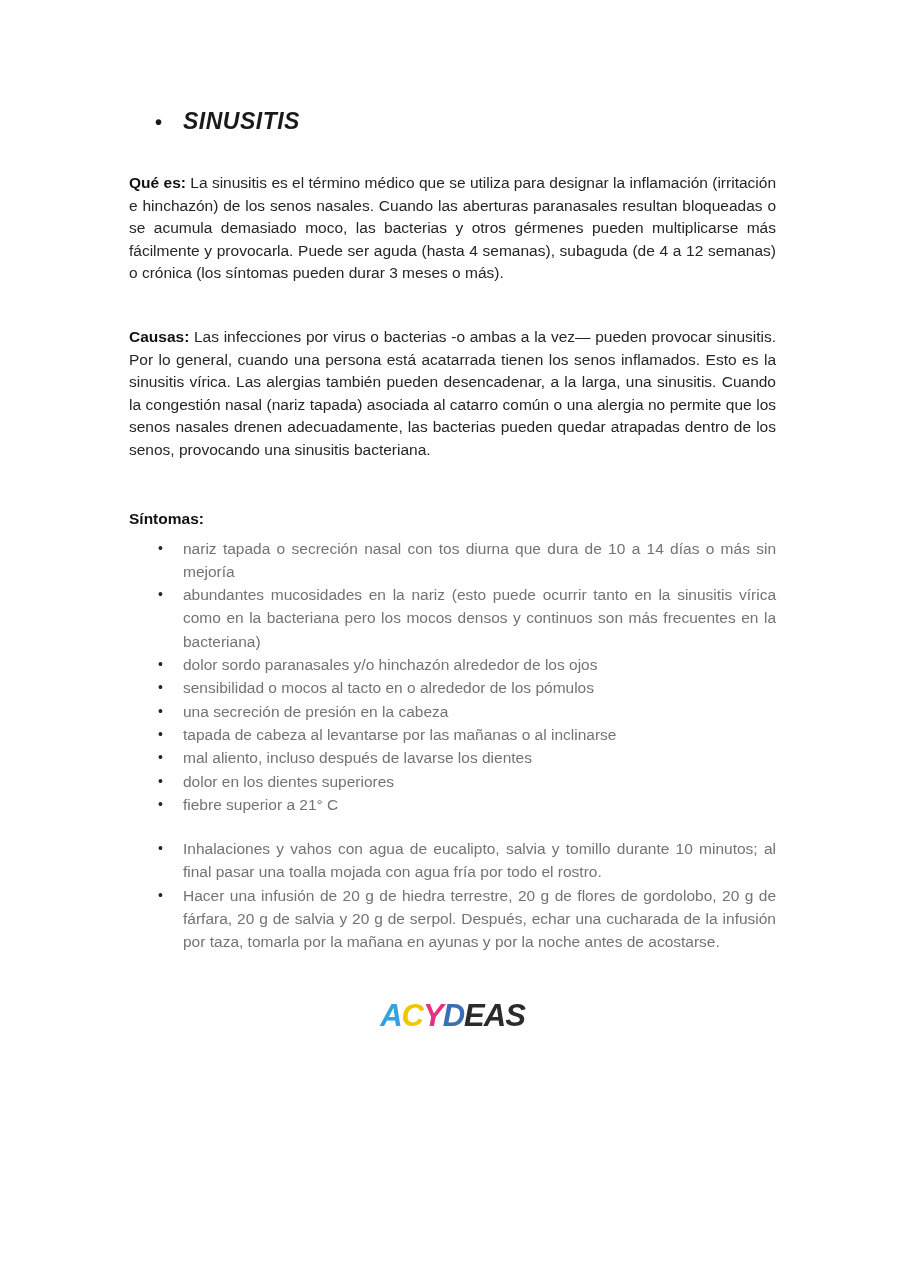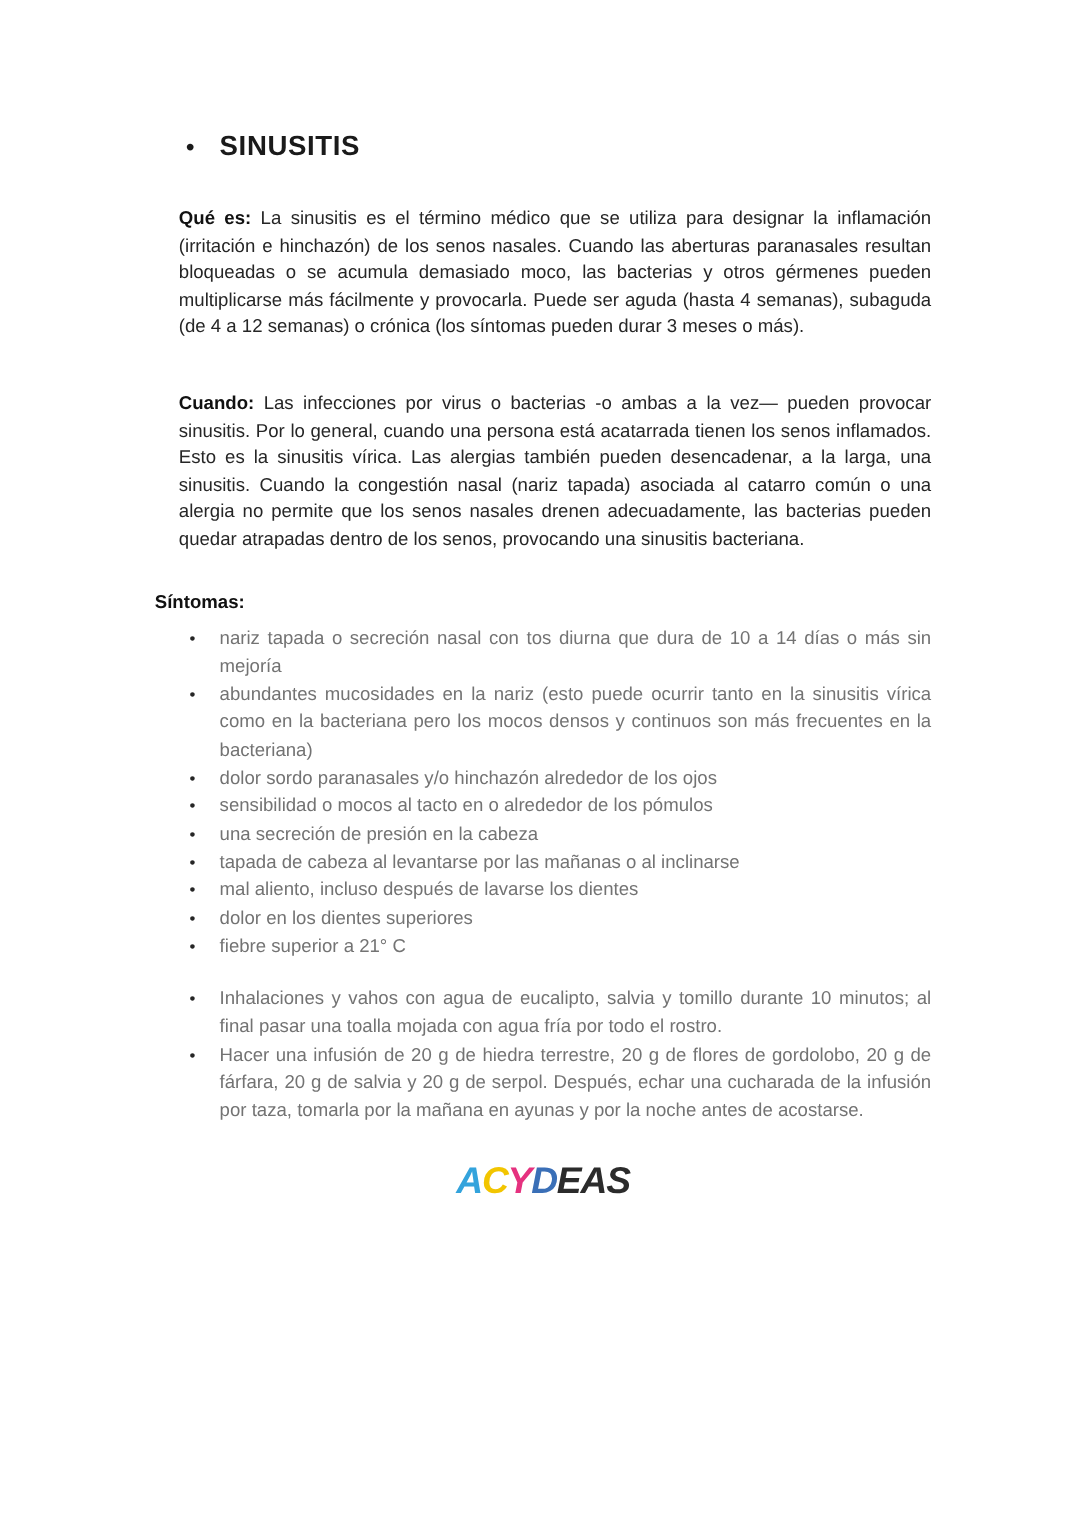--- a/index.html
+++ b/index.html
@@ -29,37 +29,37 @@
     width: 28px;
     font-size: 20px;
     font-weight: 700;
     color: #1a1a1a;
   }
   .doc-title {
     font-size: 23px;
     font-weight: 700;
     letter-spacing: 0.5px;
     color: #1a1a1a;
+    font-style: italic;
   }
   .para {
     font-size: 15.5px;
     line-height: 22.6px;
     text-align: justify;
     color: #262626;
-    margin-left: 20px;
   }
   .para b { color: #111; }
   .p-quees  { margin-top: 37px; }
   .p-causas { margin-top: 41px; }
   .section-heading {
     font-size: 15.5px;
     font-weight: 700;
     color: #111;
   }
-  .h-sintomas { margin-top: 32px; }
+  .h-sintomas { margin-top: 48px; }
   .h-recos    { margin-top: 37px; }
   .bullet-list { margin-top: 9px; padding-left: 29px; }
   .bullet-list.recos { margin-top: 21px; }
   .bullet-row {
     display: flex;
     align-items: flex-start;
   }
   .bullet-glyph {
     width: 25px;
     flex-shrink: 0;
@@ -68,21 +68,21 @@
     color: #262626;
   }
   .bullet-text {
     flex: 1;
     font-size: 15.5px;
     line-height: 23.3px;
     text-align: justify;
     color: #737373;
   }
   .logo {
-    margin-top: 28px;
+    margin-top: 44px;
     text-align: center;
     font-weight: 700;
     font-style: italic;
     font-size: 31px;
     letter-spacing: -1px;
     user-select: none;
   }
   .logo span { display: inline-block; }
 </style>
 </head>
@@ -94,21 +94,21 @@
     <span class="title-bullet">•</span>
     <span class="doc-title">SINUSITIS</span>
   </div>
 
   <p class="para p-quees">
     <b>Qué es:</b>
     <span>La sinusitis es el término médico que se utiliza para designar la inflamación (irritación e hinchazón) de los senos nasales. Cuando las aberturas paranasales resultan bloqueadas o se acumula demasiado moco, las bacterias y otros gérmenes pueden multiplicarse más fácilmente y provocarla. Puede ser aguda (hasta 4 semanas), subaguda (de 4 a 12 semanas) o crónica (los síntomas pueden durar 3 meses o más).</span>
   </p>
 
   <p class="para p-causas">
-    <b>Cuando:</b>
+    <b>Causas:</b>
     <span>Las infecciones por virus o bacterias -o ambas a la vez— pueden provocar sinusitis. Por lo general, cuando una persona está acatarrada tienen los senos inflamados. Esto es la sinusitis vírica. Las alergias también pueden desencadenar, a la larga, una sinusitis. Cuando la congestión nasal (nariz tapada) asociada al catarro común o una alergia no permite que los senos nasales drenen adecuadamente, las bacterias pueden quedar atrapadas dentro de los senos, provocando una sinusitis bacteriana.</span>
   </p>
 
   <div class="section-heading h-sintomas">Síntomas:</div>
 
   <div class="bullet-list">
     <div class="bullet-row">
       <span class="bullet-glyph">•</span>
       <span class="bullet-text">nariz tapada o secreción nasal con tos diurna que dura de 10 a 14 días o más sin mejoría</span>
     </div>

